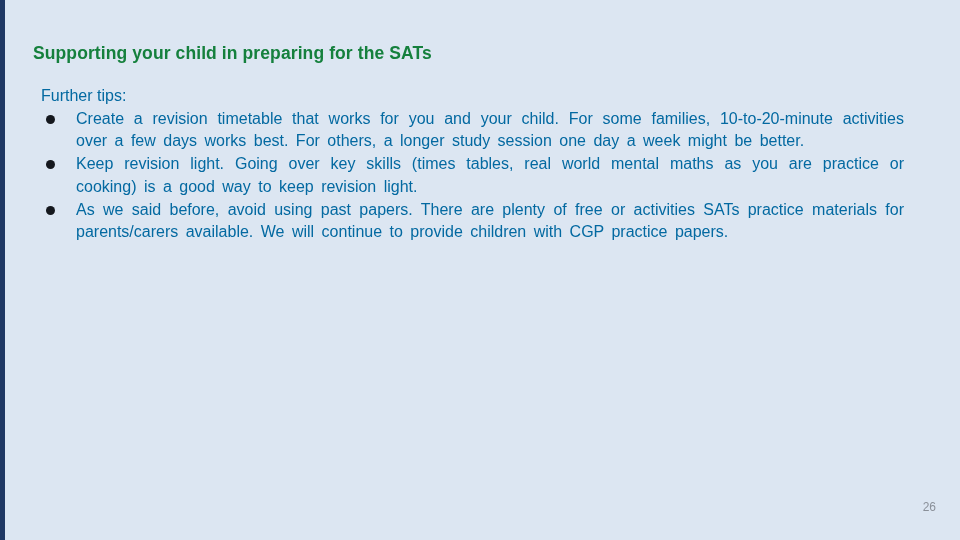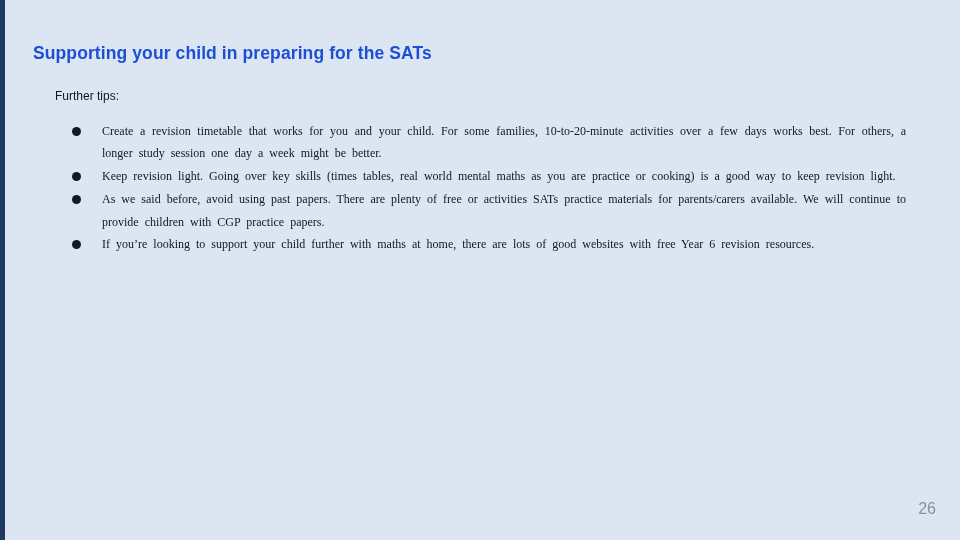--- a/index.html
+++ b/index.html
@@ -26,40 +26,39 @@
     height: 540px;
     background: #1f3864;
   }
   .slide-title {
     position: absolute;
     left: 33px;
     top: 31px;
     font-size: 17.5px;
     line-height: 1.25;
     letter-spacing: 0.1px;
-    color: #1d4ed8;
+    color: #15803d;
     white-space: nowrap;
   }
   .body-block {
     position: absolute;
-    left: 55px;
+    left: 41px;
     top: 85px;
     width: 863px;
-    font-size: 12px;
+    font-size: 16px;
     line-height: 22.7px;
-    color: #0f172a;
+    color: #0369a1;
   }
   .intro {
     margin: 0;
   }
   ul.tips {
     list-style: none;
-    margin: 12px;
+    margin: 0;
     padding: 0;
-    font-family: Liberation Serif, serif;
   }
   ul.tips li {
     position: relative;
     padding-left: 35px;
     text-align: justify;
     text-align-last: left;
     word-spacing: 3px;
   }
   .bullet-dot {
     position: absolute;
@@ -67,21 +66,21 @@
     top: 7px;
     width: 9px;
     height: 9px;
     border-radius: 50%;
     background: #15181e;
   }
   .page-number {
     position: absolute;
     right: 24px;
     top: 500px;
-    font-size: 16px;
+    font-size: 12px;
     color: #8a9099;
   }
 </style>
 </head>
 <body>
 
 <div class="slide">
 
   <div class="accent-bar"></div>
 
@@ -96,22 +95,18 @@
         <span>Create a revision timetable that works for you and your child. For some families, 10-to-20-minute activities over a few days works best. For others, a longer study session one day a week might be better.</span>
       </li>
       <li>
         <span class="bullet-dot"></span>
         <span>Keep revision light. Going over key skills (times tables, real world mental maths as you are practice or cooking) is a good way to keep revision light.</span>
       </li>
       <li>
         <span class="bullet-dot"></span>
         <span>As we said before, avoid using past papers. There are plenty of free or activities SATs practice materials for parents/carers available.  We will continue to provide children with CGP practice papers.</span>
       </li>
-      <li>
-        <span class="bullet-dot"></span>
-        <span>If you’re looking to support your child further with maths at home, there are lots of good websites with free Year 6 revision resources.</span>
-      </li>
     </ul>
   </div>
 
   <div class="page-number">26</div>
 
 </div>
 
 </body></html>

